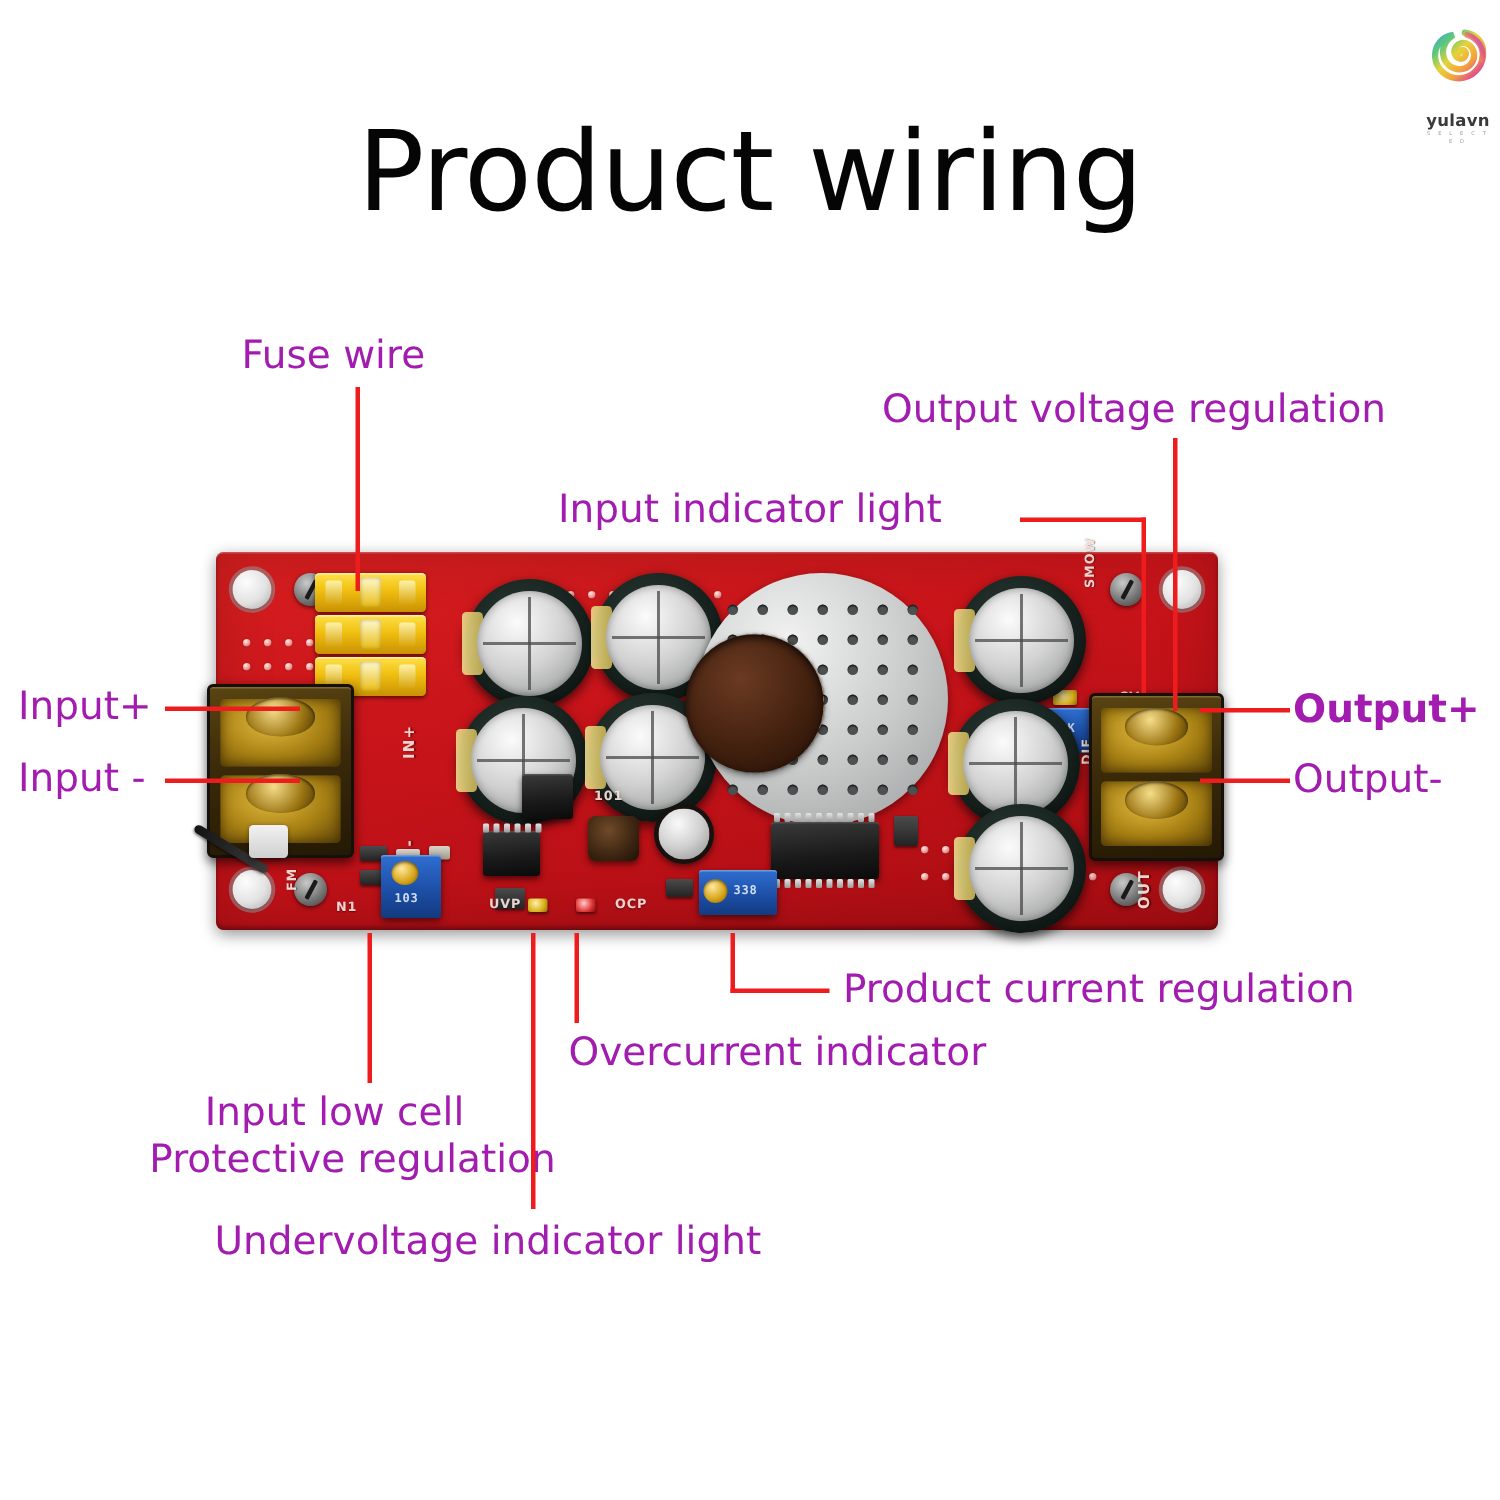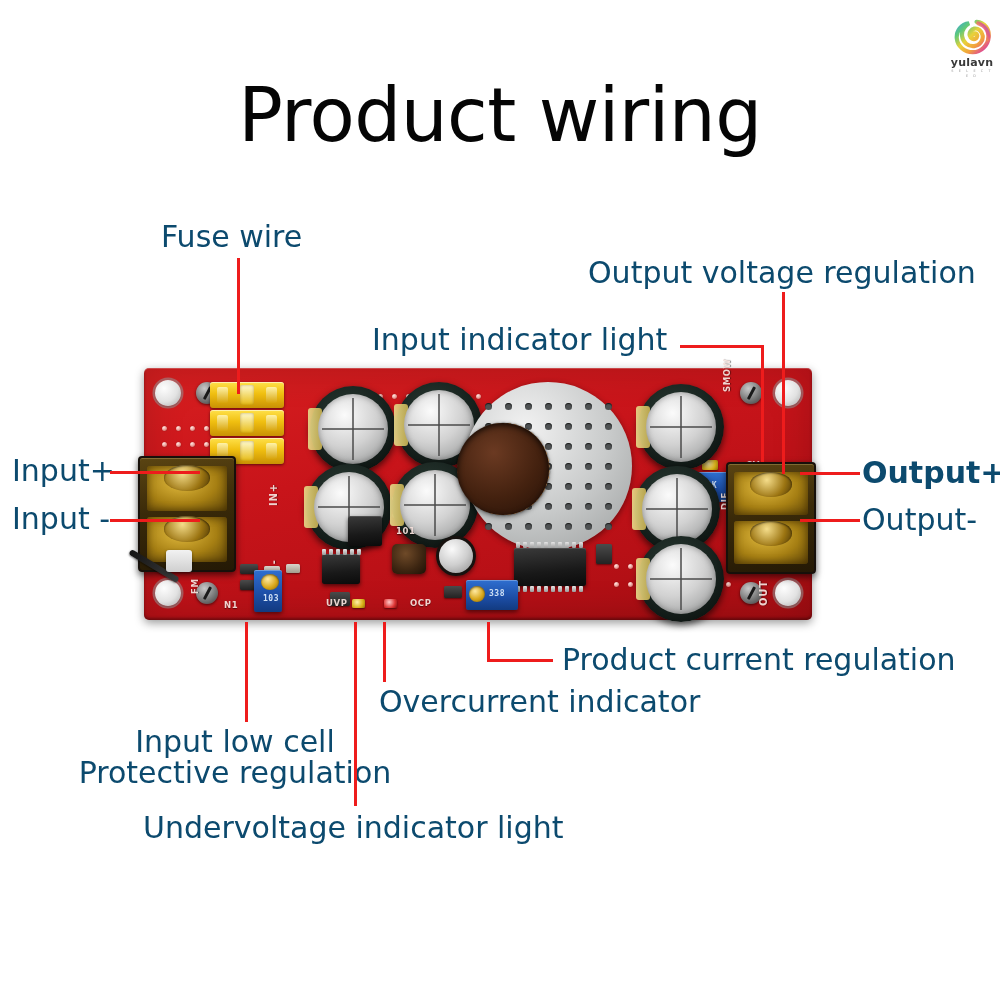--- a/index.html
+++ b/index.html
@@ -3,31 +3,31 @@
 <meta charset="utf-8">
 <style>
   html,body{margin:0;padding:0;background:#fff;}
   body{width:1000px;height:1000px;position:relative;overflow:hidden;
        font-family:"DejaVu Sans","Liberation Sans",sans-serif;color:#111;}
 
   
   #logo{position:absolute;left:948px;top:18px;width:48px;height:56px;}
   #logo .mark{width:38px;height:38px;margin:0 auto;position:relative;}
   #logo .brand{font-size:11px;font-weight:700;color:#3a3a3a;text-align:center;
-               letter-spacing:.2px;line-height:12px;margin-top:1px;}
+               letter-spacing:.2px;line-height:12px;margin-top:19px;}
   #logo .sub{font-size:3.4px;color:#9a9a9a;text-align:center;letter-spacing:2.1px;
              line-height:5px;}
 
   
   #title{position:absolute;left:0;top:72px;width:1000px;text-align:center;
          font-size:74px;font-weight:400;letter-spacing:-.5px;color:#050505;
          font-family:"DejaVu Sans","Liberation Sans",sans-serif;}
 
   
-  .lbl{position:absolute;font-size:30px;color:#0c4a6e;white-space:nowrap;line-height:30px;}
+  .lbl{position:absolute;font-size:26px;color:#a21caf;white-space:nowrap;line-height:30px;}
   .lbl.ctr{text-align:center;}
 
   
   .ld{position:absolute;background:#ee1c1c;}
   .ld.v{width:3px;}
   .ld.h{height:3px;}
 
   
   #pcb{position:absolute;left:144px;top:368px;width:668px;height:252px;
        background:linear-gradient(168deg,#d81f20 0%,#c8141a 38%,#b81016 72%,#a40d12 100%);
@@ -474,21 +474,21 @@
   <div class="smd" style="left:300px;top:218px;width:18px;height:12px;"></div>
   <div class="smd" style="left:452px;top:176px;width:16px;height:20px;"></div>
 
   <div class="smd led" style="left:208px;top:231px;width:13px;height:9px;"></div>
   <div class="smd red" style="left:240px;top:231px;width:13px;height:9px;"></div>
   <div class="smd led" style="left:558px;top:92px;width:16px;height:10px;"></div>
 
   <div class="silk sm" style="left:182px;top:230px;">UVP</div>
   <div class="silk sm" style="left:266px;top:230px;">OCP</div>
 
-  <div class="pot" style="left:110px;top:202px;width:28px;height:42px;">
+  <div class="pot" style="left:110px;top:202px;width:40px;height:42px;">
     <div class="knob" style="left:7px;top:4px;width:18px;height:16px;"></div>
     <div class="code" style="left:9px;top:24px;">103</div>
   </div>
   <div class="pot" style="left:322px;top:212px;width:52px;height:30px;">
     <div class="knob" style="left:3px;top:6px;width:16px;height:16px;"></div>
     <div class="code" style="left:23px;top:9px;">338</div>
   </div>
   <div class="pot" style="left:550px;top:104px;width:56px;height:30px;">
     <div class="knob" style="left:34px;top:6px;width:16px;height:16px;"></div>
     <div class="code" style="left:7px;top:9px;">20K</div>
@@ -525,21 +525,21 @@
 
 <div class="lbl" style="left:12px;top:456px;">Input+</div>
 <div class="lbl" style="left:12px;top:504px;">Input -</div>
 
 <div class="lbl" style="left:862px;top:458px;font-weight:bold;">Output+</div>
 <div class="lbl" style="left:862px;top:505px;">Output-</div>
 
 <div class="lbl" style="left:562px;top:645px;">Product current regulation</div>
 <div class="lbl" style="left:379px;top:687px;">Overcurrent indicator</div>
 
-<div class="lbl ctr" style="left:60px;top:727px;width:350px;text-align:center;">Input low cell</div>
+<div class="lbl ctr" style="left:48px;top:727px;width:350px;text-align:center;">Input low cell</div>
 <div class="lbl ctr" style="left:60px;top:758px;width:350px;">Protective regulation</div>
 
 <div class="lbl" style="left:143px;top:813px;">Undervoltage indicator light</div>
 
 <div class="ld v" style="left:237px;top:258px;height:136px;"></div>
 
 <div class="ld h" style="left:680px;top:345px;width:84px;"></div>
 <div class="ld v" style="left:761px;top:345px;height:117px;"></div>
 
 <div class="ld v" style="left:782px;top:292px;height:182px;"></div>

